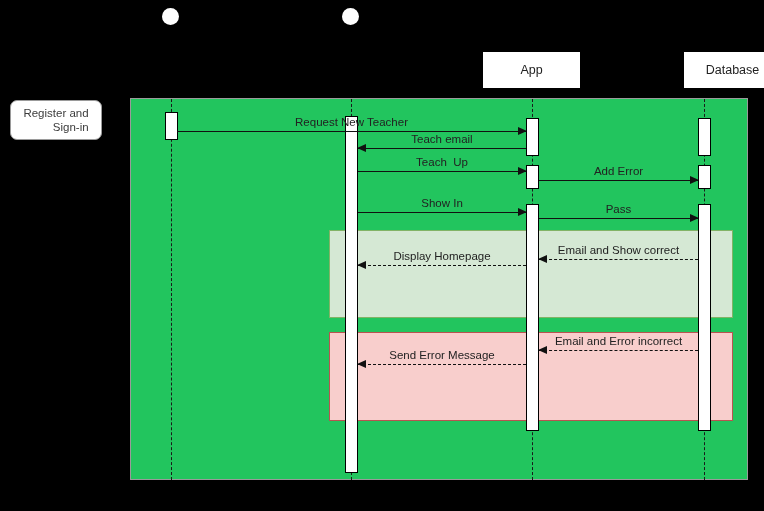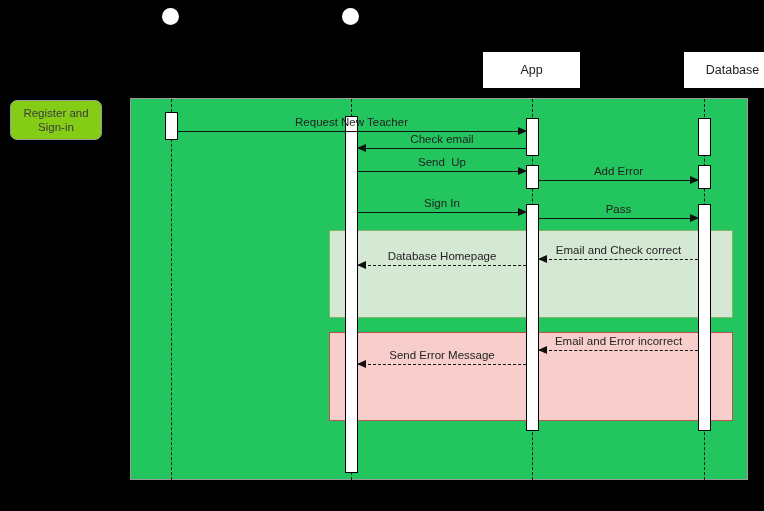--- a/index.html
+++ b/index.html
@@ -58,28 +58,28 @@
     box-sizing: border-box;
   }
 
   
   .group-label {
     position: absolute;
     left: 10px;
     top: 100px;
     width: 92px;
     height: 40px;
-    background: #84cc16;
+    background: #ffffff;
     border: 1px solid #9a9a9a;
     border-radius: 7px;
     box-sizing: border-box;
     display: flex;
     align-items: center;
     justify-content: center;
-    text-align: center;
+    text-align: right;
     color: #3c3c3c;
     font-size: 11.5px;
     line-height: 14px;
   }
 
   
   .lifeline {
     position: absolute;
     width: 0;
     border-left: 1.4px dashed #1a1a1a;
@@ -196,57 +196,57 @@
 
     <div class="msg to-right" style="left:46px; top:32px; width:349px;">
       <div class="line"></div>
       <div class="head"></div>
       <div class="label">Request New Teacher</div>
     </div>
 
     <div class="msg to-left" style="left:227px; top:49px; width:168px;">
       <div class="line"></div>
       <div class="head"></div>
-      <div class="label">Check email</div>
+      <div class="label">Teach email</div>
     </div>
 
     <div class="msg to-right" style="left:227px; top:72px; width:168px;">
       <div class="line"></div>
       <div class="head"></div>
-      <div class="label">Send  Up</div>
+      <div class="label">Teach  Up</div>
     </div>
 
     <div class="msg to-right" style="left:408px; top:81px; width:159px;">
       <div class="line"></div>
       <div class="head"></div>
       <div class="label">Add Error</div>
     </div>
 
     <div class="msg to-right" style="left:227px; top:113px; width:168px;">
       <div class="line"></div>
       <div class="head"></div>
-      <div class="label">Sign In</div>
+      <div class="label">Show In</div>
     </div>
 
     <div class="msg to-right" style="left:408px; top:119px; width:159px;">
       <div class="line"></div>
       <div class="head"></div>
       <div class="label">Pass</div>
     </div>
 
     <div class="msg to-left dashed" style="left:408px; top:160px; width:159px;">
       <div class="line"></div>
       <div class="head"></div>
-      <div class="label">Email and Check correct</div>
+      <div class="label">Email and Show correct</div>
     </div>
 
     <div class="msg to-left dashed" style="left:227px; top:166px; width:168px;">
       <div class="line"></div>
       <div class="head"></div>
-      <div class="label">Database Homepage</div>
+      <div class="label">Display Homepage</div>
     </div>
 
     <div class="msg to-left dashed" style="left:408px; top:251px; width:159px;">
       <div class="line"></div>
       <div class="head"></div>
       <div class="label">Email and Error incorrect</div>
     </div>
 
     <div class="msg to-left dashed" style="left:227px; top:265px; width:168px;">
       <div class="line"></div>

